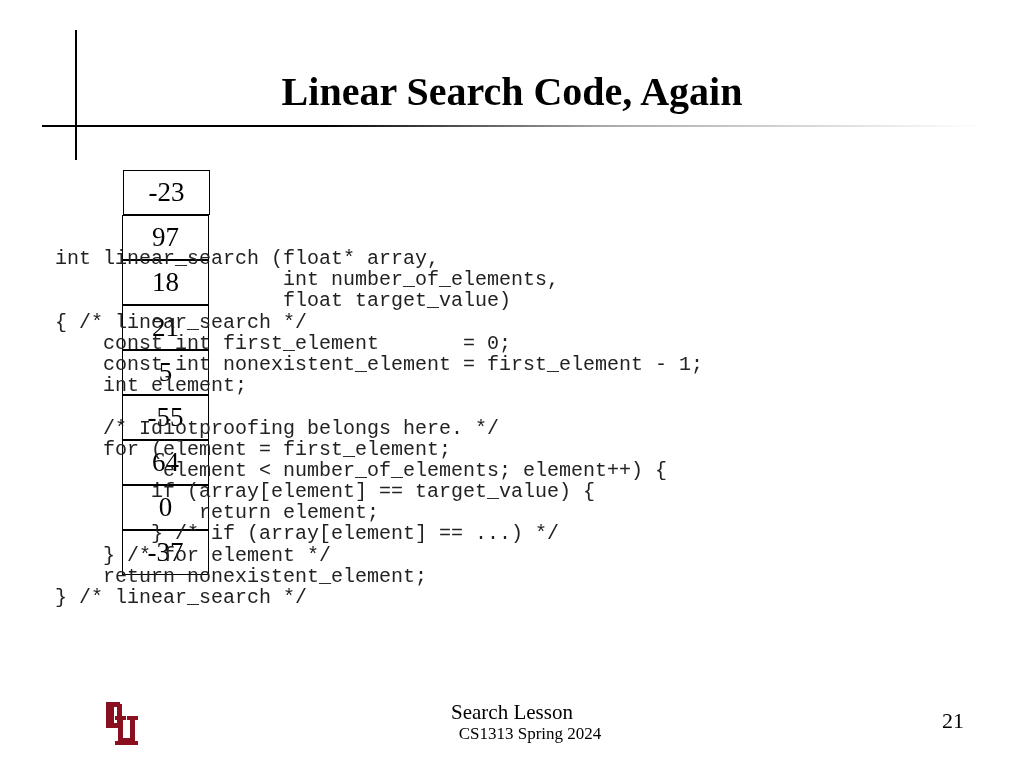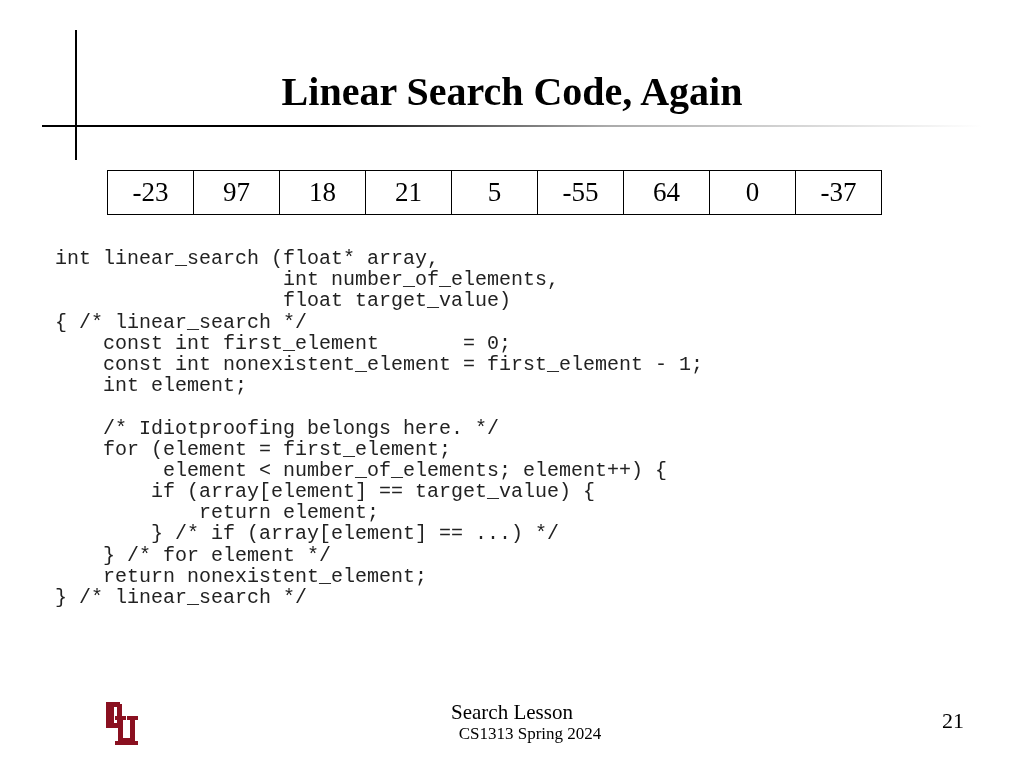--- a/index.html
+++ b/index.html
@@ -40,23 +40,23 @@
     top: 68px;
     left: 0;
     width: 1024px;
     text-align: center;
     font-size: 40px;
     font-weight: bold;
   }
   .array-row {
     position: absolute;
     top: 170px;
-    left: 107px;
+    left: 123px;
     display: flex;
-    flex-direction: row;
+    flex-direction: column;
     border-radius: 22px;
   }
   .cell {
     width: 85px;
     height: 43px;
     border: 1px solid #000;
     margin-left: -1px;
     display: flex;
     align-items: center;
     justify-content: center;

